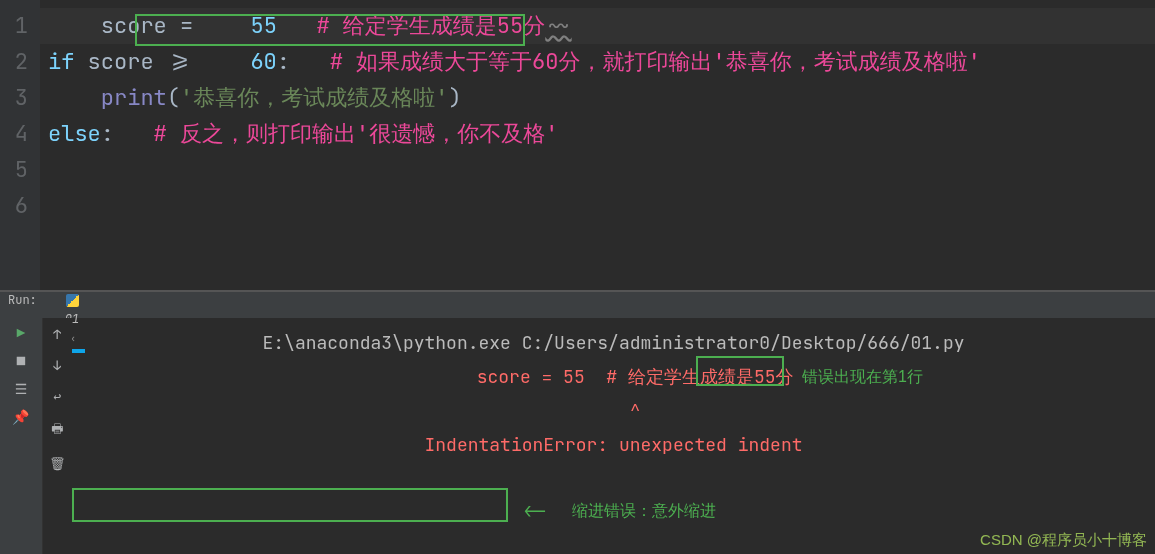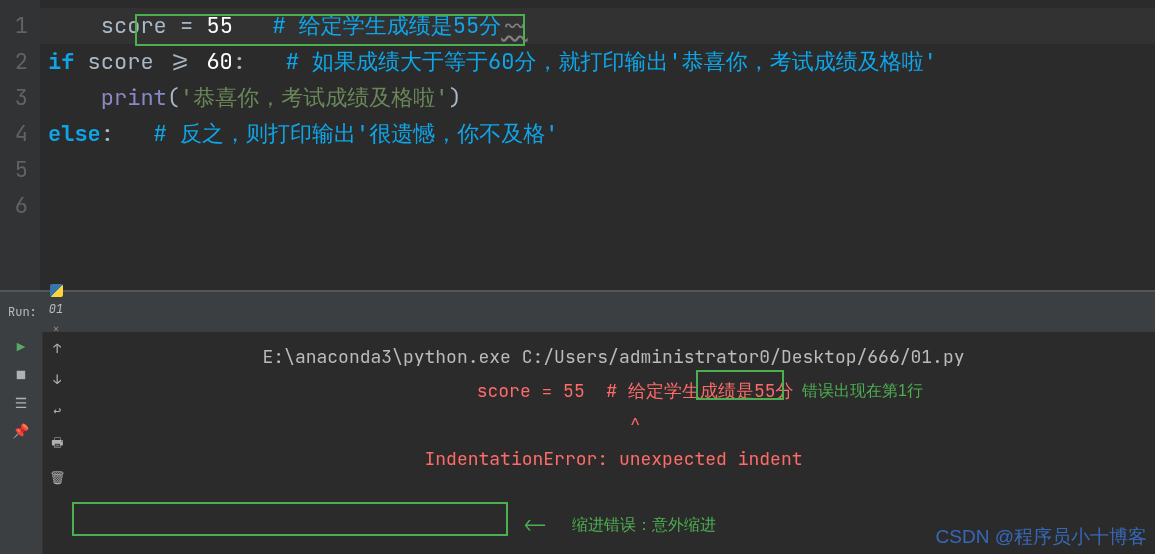--- a/index.html
+++ b/index.html
@@ -4,35 +4,35 @@
 <style>
 * { margin: 0; padding: 0; box-sizing: border-box; }
 body { font-family: "JetBrains Mono", Consolas, monospace; background: #2b2b2b; width: 1155px; height: 554px; overflow: hidden; position: relative; }
 
 .editor { display: flex; height: 290px; background: #2b2b2b; }
 .gutter { width: 40px; background: #313335; color: #606366; font-size: 22px; text-align: right; padding-right: 12px; padding-top: 8px; line-height: 36px; }
 .code { flex: 1; padding-top: 8px; font-size: 22px; line-height: 36px; }
 .code-line { height: 36px; white-space: pre; position: relative; padding-left: 8px; }
 .line-hl { background: #323232; }
 
-.c-kw { color: #0ea5e9; font-weight: bold; }
+.c-kw { color: #7dd3fc; font-weight: normal; }
 .c-id { color: #a9b7c6; }
 .c-op { color: #a9b7c6; }
-.c-num { color: #ffffff; }
+.c-num { color: #7dd3fc; margin-left: 44px; }
 .c-str { color: #6a8759; }
-.c-cmt { color: #0ea5e9; }
+.c-cmt { color: #ec4899; }
 .c-fn { color: #8888c6; }
 
 .box1 { position: absolute; border: 2px solid #4caf50; left: 95px; top: 6px; width: 390px; height: 32px; pointer-events: none; }
 .squig { color: #808080; text-decoration: underline wavy #808080; }
 
 .splitter { height: 2px; background: #555; }
 
 .run-panel { height: 262px; display: flex; flex-direction: column; background: #2b2b2b; }
-.run-header { height: 40px; background: #3c3f41; display: flex; align-items: center; font-size: 12px; color: #bbbbbb; padding-left: 8px; gap: 6px; }
+.run-header { height: 26px; background: #3c3f41; display: flex; align-items: flex-start; font-size: 12px; color: #bbbbbb; padding-left: 8px; gap: 22px; }
 .run-tab { display: flex; align-items: center; gap: 4px; padding: 2px 6px; border-bottom: 4px solid #0ea5e9; font-style: italic; flex-direction: column; }
 .py-logo { width: 13px; height: 13px; background: linear-gradient(135deg, #3776ab 50%, #ffd43b 50%); border-radius: 2px; }
 .tab-x { color: #888; font-style: normal; }
 
 .run-body { flex: 1; display: flex; }
 .run-gutter { width: 42px; background: #3c3f41; display: flex; flex-direction: column; align-items: center; padding-top: 6px; gap: 10px; }
 .rg-icon { width: 18px; height: 18px; display: flex; align-items: center; justify-content: center; color: #afb1b3; font-size: 14px; cursor: pointer; }
 .run-gutter2 { width: 30px; background: #2b2b2b; border-left: 1px solid #323232; display: flex; flex-direction: column; align-items: center; padding-top: 8px; gap: 14px; }
 .rg2-icon { color: #afb1b3; font-size: 13px; cursor: pointer; }
 
@@ -43,21 +43,21 @@
 .err-ital { font-style: italic; }
 
 .box2 { position: absolute; border: 2px solid #4caf50; left: 624px; top: 38px; width: 88px; height: 30px; pointer-events: none; }
 .box3 { position: absolute; border: 2px solid #4caf50; left: 0px; top: 170px; width: 436px; height: 34px; pointer-events: none; }
 
 .anno { position: absolute; color: #4caf50; font-size: 16px; font-family: sans-serif; }
 .anno1 { left: 730px; top: 42px; }
 .anno2 { left: 500px; top: 176px; }
 .arrow { position: absolute; color: #4caf50; font-size: 18px; left: 452px; top: 176px; }
 
-.watermark { position: absolute; right: 8px; bottom: 4px; color: #3b82f6; font-size: 19px; font-family: sans-serif; opacity: 0.7; }
+.watermark { position: absolute; right: 8px; bottom: 4px; color: #bef264; font-size: 15px; font-family: sans-serif; opacity: 0.7; }
 </style>
 </head>
 <body>
 
 <div class="editor">
   <div class="gutter">
     <div>1</div>
     <div>2</div>
     <div>3</div>
     <div>4</div>

